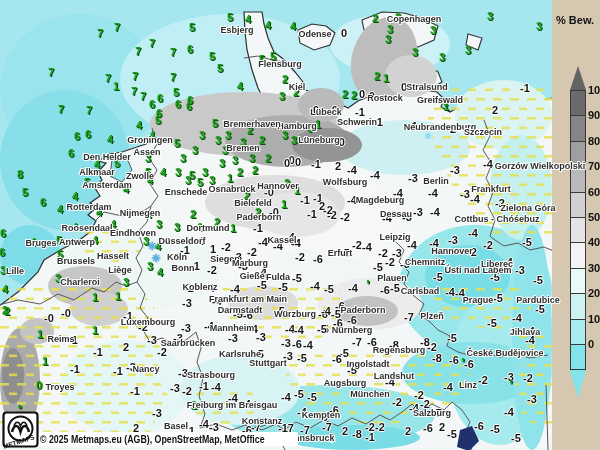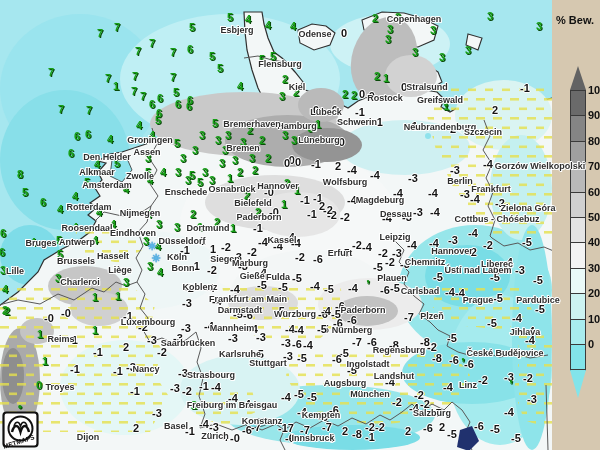--- a/index.html
+++ b/index.html
@@ -590,21 +590,21 @@
       <div class="city" style="left: 392px; top: 278px;">Plauen</div>
       <div class="city" style="left: 420px; top: 291px;">Carlsbad</div>
       <div class="city" style="left: 478px; top: 270px;">Ústí nad Labem</div>
       <div class="city" style="left: 497px; top: 264px;">Liberec</div>
       <div class="city" style="left: 528px; top: 208px;">Zielona Góra</div>
       <div class="city" style="left: 540px; top: 166px;">Gorzów Wielkopolski</div>
       <div class="city" style="left: 491px; top: 189px;">Frankfurt</div>
       <div class="city" style="left: 497px; top: 219px;">Cottbus - Chóśebuz</div>
       <div class="city" style="left: 396px; top: 214px;">Dessau</div>
       <div class="city" style="left: 380px; top: 200px;">Magdeburg</div>
-      <div class="city" style="left: 460px; top: 181px;">Berlin</div>
+      <div class="city" style="left: 436px; top: 181px;">Berlin</div>
       <div class="city" style="left: 278px; top: 186px;">Hannover</div>
       <div class="city" style="left: 345px; top: 182px;">Wolfsburg</div>
     </div>
 
   <div id="panel">
     <div id="scaleLabel">% Bew.</div>
     <div id="arrUp"></div>
     <div id="cbar">
         <div class="seg" style="top: 0px; background: rgb(106, 106, 106);"></div>
         <div class="seg" style="top: 25.4px; background: rgb(133, 133, 133);"></div>
@@ -628,20 +628,23 @@
         <div class="tick" style="top: 217px;">50</div>
         <div class="tick" style="top: 242.4px;">40</div>
         <div class="tick" style="top: 267.8px;">30</div>
         <div class="tick" style="top: 293.2px;">20</div>
         <div class="tick" style="top: 318.6px;">10</div>
         <div class="tick" style="top: 344px;">0</div>
       </div>
   </div>
 
 
+  <div id="copybar">
+    <span>© 2025 Metmaps.eu (AGB), OpenStreetMap, MetOffice</span>
+  </div>
 
   <svg id="logo" width="38" height="39" viewBox="0 0 38 39">
     <rect x="1.5" y="1.5" width="34" height="34" rx="3" fill="#ffffff" stroke="#111" stroke-width="2.2"></rect>
     <circle cx="18.5" cy="17.5" r="12" fill="#ffffff" stroke="#111" stroke-width="2"></circle>
     <path d="M10,21 c2.2,-8 6.3,-8 8.5,0 c2.2,-8 6.3,-8 8.5,0" fill="none" stroke="#111" stroke-width="2.4"></path>
     <path d="M12,15 c1.6,-5 5,-5 6.5,0 c1.6,-5 5,-5 6.5,0" fill="none" stroke="#111" stroke-width="1.6"></path>
     <text x="2" y="38" font-size="6.5" font-weight="bold" font-family="Liberation Sans, sans-serif" fill="#111" transform="rotate(-18 2 38)">METMAPS</text>
   </svg>
 
 </div>

